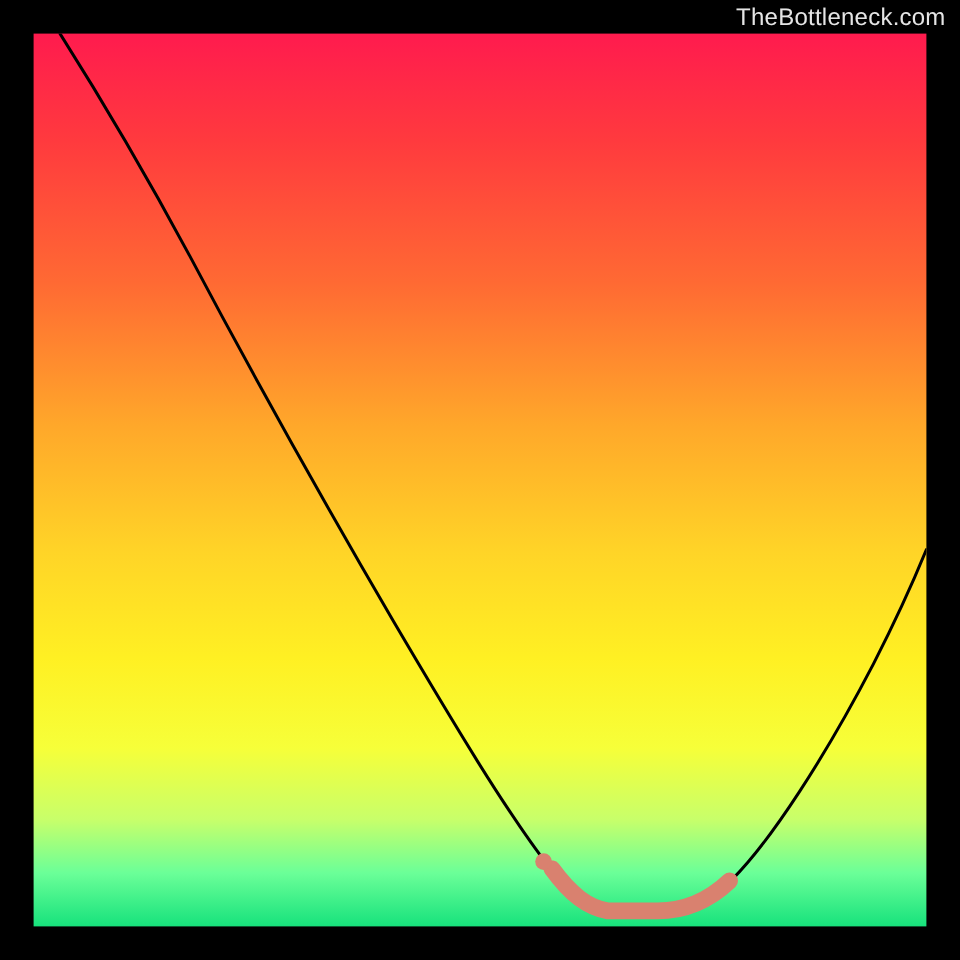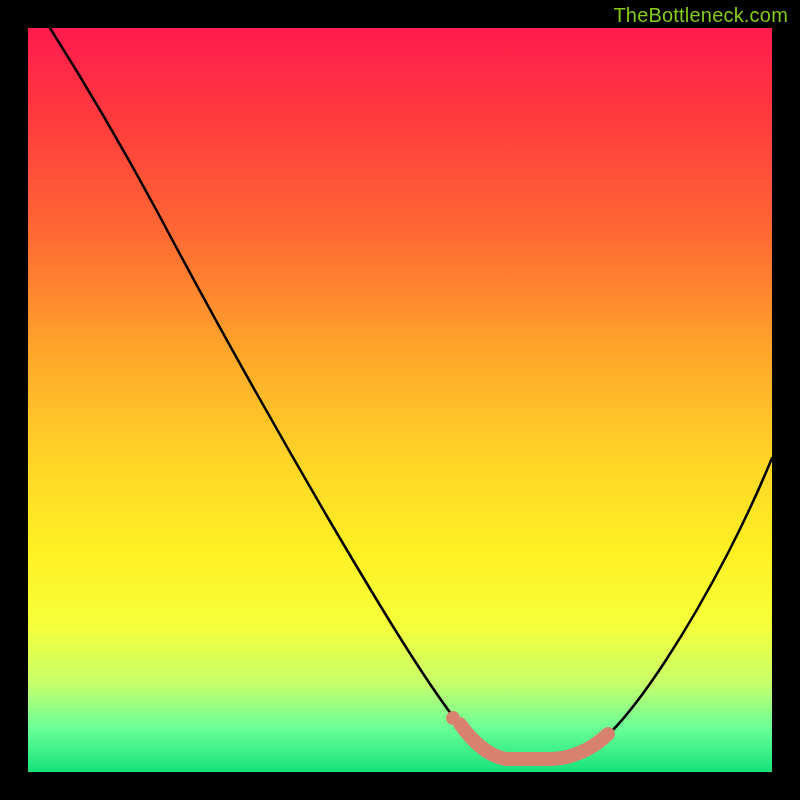--- a/index.html
+++ b/index.html
@@ -16,21 +16,21 @@
     top: 0;
     left: 0;
     width: 800px;
     height: 800px;
     background: #000;
   }
   .watermark {
     position: absolute;
     top: 4px;
     right: 12px;
-    color: #84cc16;
+    color: #e5e5e5;
     font-size: 20px;
     letter-spacing: 0.2px;
     z-index: 50;
   }
   .plot {
     position: absolute;
     left: 28px;
     top: 28px;
     width: 744px;
     height: 744px;

